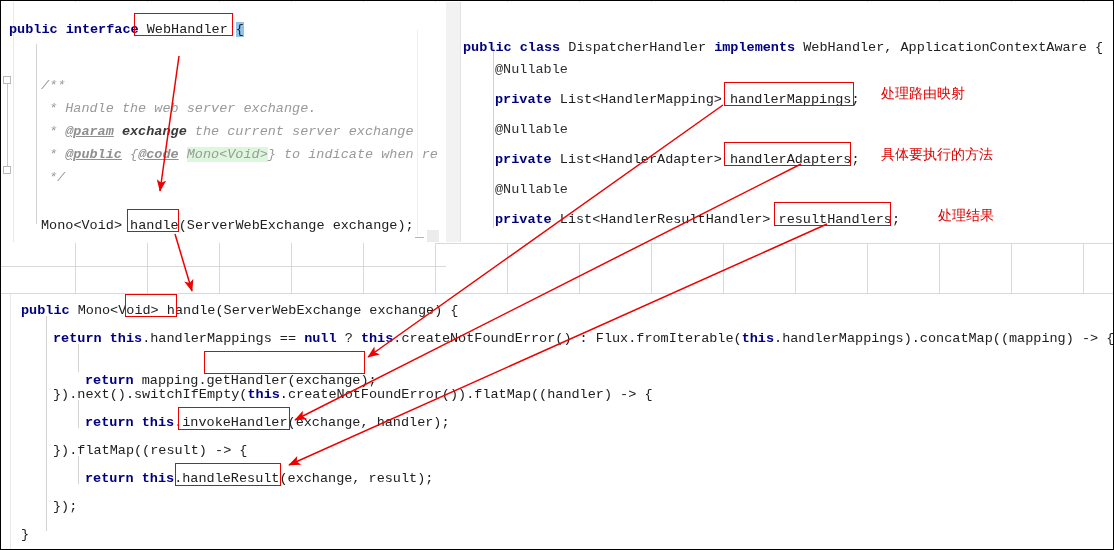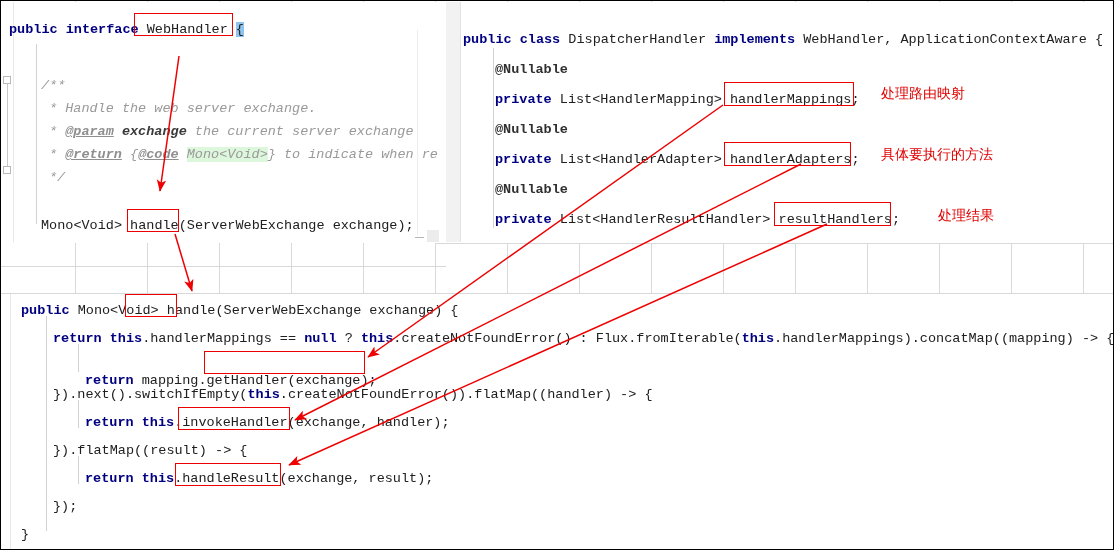--- a/index.html
+++ b/index.html
@@ -49,21 +49,21 @@
     font-family: "Liberation Mono", "DejaVu Sans Mono", monospace;
     font-size: 13.5px;
     line-height: 14px;
     color: #202020;
     letter-spacing: 0px;
   }
   .kw   { color: #000080; font-weight: bold; }
   .cmt  { color: #9a9a9a; font-style: italic; }
   .cmtb { color: #8f8f8f; font-style: italic; font-weight: bold; text-decoration: underline; }
   .cmtp { color: #3a3a3a; font-style: italic; font-weight: bold; margin-top: 24px; }
-  .ann  { color: #303030; font-weight: bold; }
+  .ann  { color: #303030; }
   .hl-green { background: #ddf7dd; }
   .hl-blue  { background: #8fc4ef; }
 
   
   .fold {
     position: absolute;
     width: 8px; height: 8px;
     border: 1px solid #b9b9b9;
     box-sizing: border-box;
     background: #ffffff;
@@ -182,24 +182,24 @@
     <div class="indent-guide" style="left:76px; top:50px; height:28px;"></div>
     <div class="indent-guide" style="left:76px; top:106px; height:28px;"></div>
     <div class="indent-guide" style="left:76px; top:162px; height:28px;"></div>
   </div>
 
   <div id="code-layer">
       <div class="codeline" style="left: 8px; top: 22px;"><span class="kw">public interface </span><span>WebHandler </span><span class="hl-blue">{</span></div>
       <div class="codeline" style="left: 40px; top: 78px;"><span class="cmt">/**</span></div>
       <div class="codeline" style="left: 48px; top: 101px;"><span class="cmt">* Handle the web server exchange.</span></div>
       <div class="codeline" style="left: 48px; top: 124px;"><span class="cmt">* </span><span class="cmtb">@param</span><span class="cmt"> </span><span class="cmtp">exchange</span><span class="cmt"> the current server exchange</span></div>
-      <div class="codeline" style="left: 48px; top: 147px;"><span class="cmt">* </span><span class="cmtb">@return</span><span class="cmt"> {</span><span class="cmtb">@code</span><span class="cmt"> </span><span class="cmt hl-green">Mono&lt;Void&gt;</span><span class="cmt">} to indicate when re</span></div>
+      <div class="codeline" style="left: 48px; top: 147px;"><span class="cmt">* </span><span class="cmtb">@public</span><span class="cmt"> {</span><span class="cmtb">@code</span><span class="cmt"> </span><span class="cmt hl-green">Mono&lt;Void&gt;</span><span class="cmt">} to indicate when re</span></div>
       <div class="codeline" style="left: 48px; top: 170px;"><span class="cmt">*/</span></div>
       <div class="codeline" style="left: 40px; top: 218px; text-align: center;"><span>Mono&lt;Void&gt; handle</span><span>(ServerWebExchange exchange);</span></div>
-      <div class="codeline" style="left: 462px; top: 32px;"><span class="kw">public class </span><span>DispatcherHandler </span><span class="kw">implements</span><span> WebHandler, ApplicationContextAware {</span></div>
+      <div class="codeline" style="left: 462px; top: 40px;"><span class="kw">public class </span><span>DispatcherHandler </span><span class="kw">implements</span><span> WebHandler, ApplicationContextAware {</span></div>
       <div class="codeline" style="left: 494px; top: 62px;"><span class="ann">@Nullable</span></div>
       <div class="codeline" style="left: 494px; top: 92px;"><span class="kw">private</span><span> List&lt;HandlerMapping&gt; handlerMappings;</span></div>
       <div class="codeline" style="left: 494px; top: 122px;"><span class="ann">@Nullable</span></div>
       <div class="codeline" style="left: 494px; top: 152px;"><span class="kw">private</span><span> List&lt;HandlerAdapter&gt; handlerAdapters;</span></div>
       <div class="codeline" style="left: 494px; top: 182px;"><span class="ann">@Nullable</span></div>
       <div class="codeline" style="left: 494px; top: 212px;"><span class="kw">private</span><span> List&lt;HandlerResultHandler&gt; resultHandlers;</span></div>
       <div class="codeline" style="left: 20px; top: 303px;"><span class="kw">public</span><span> Mono&lt;Void&gt; handle(ServerWebExchange exchange) {</span></div>
       <div class="codeline" style="left: 52px; top: 331px;"><span class="kw">return</span><span> </span><span class="kw">this</span><span>.handlerMappings == </span><span class="kw">null</span><span> ? </span><span class="kw">this</span><span>.createNotFoundError() : Flux.fromIterable(</span><span class="kw">this</span><span>.handlerMappings).concatMap((mapping) -&gt; {</span></div>
       <div class="codeline" style="left: 84px; top: 373px;"><span class="kw">return</span><span> mapping.getHandler(exchange);</span></div>
       <div class="codeline" style="left: 52px; top: 387px;"><span>}).next().switchIfEmpty(</span><span class="kw">this</span><span>.createNotFoundError()).flatMap((handler) -&gt; {</span></div>

